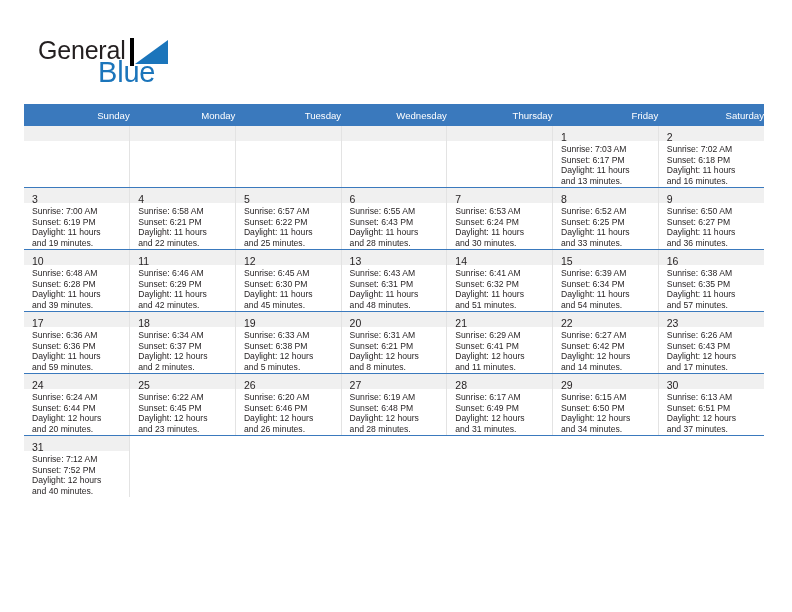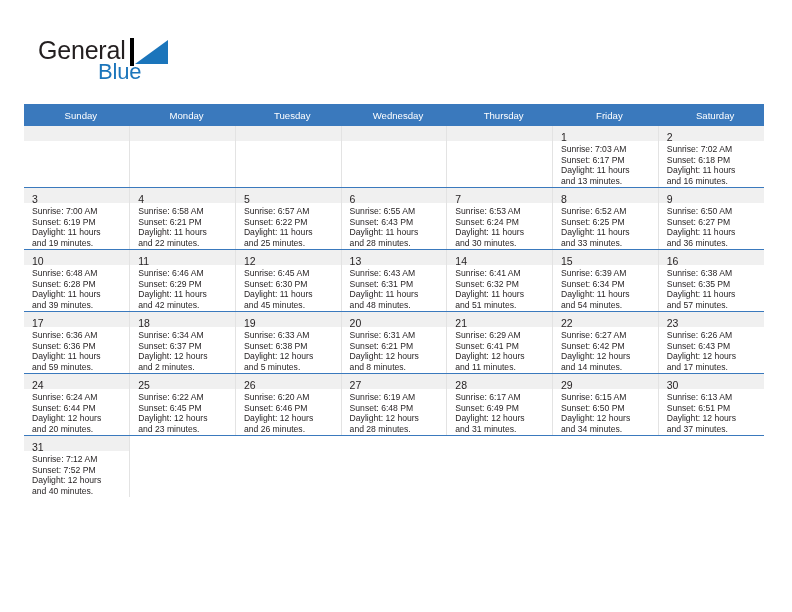--- a/index.html
+++ b/index.html
@@ -42,21 +42,21 @@
     top: 0px;
     font-size: 25px;
     letter-spacing: -0.2px;
     color: #231f20;
     line-height: 28px;
   }
   .brand-blue {
     position: absolute;
     left: 60px;
     top: 22px;
-    font-size: 22px;
+    font-size: 29px;
     letter-spacing: -0.2px;
     color: #1b75bb;
     line-height: 28px;
   }
   .brand-mark {
     position: absolute;
     left: 92px;
     top: 2px;
     width: 38px;
     height: 28px;
@@ -108,21 +108,21 @@
     top: 104px;
     width: 740px;
     border-collapse: collapse;
     table-layout: fixed;
   }
   .calendar th {
     background: #3a79bd;
     color: #ffffff;
     font-size: 9.6px;
     font-weight: normal;
-    text-align: center;
+    text-align: right;
     padding: 5px 0 5px 8px;
     height: 12px;
     border: none;
   }
   .calendar td {
     vertical-align: top;
     padding: 0;
     border-left: 1px solid #ffffff;
     border-right: 1px solid #e3e3e3;
     border-bottom: 1px solid #3a79bd;

